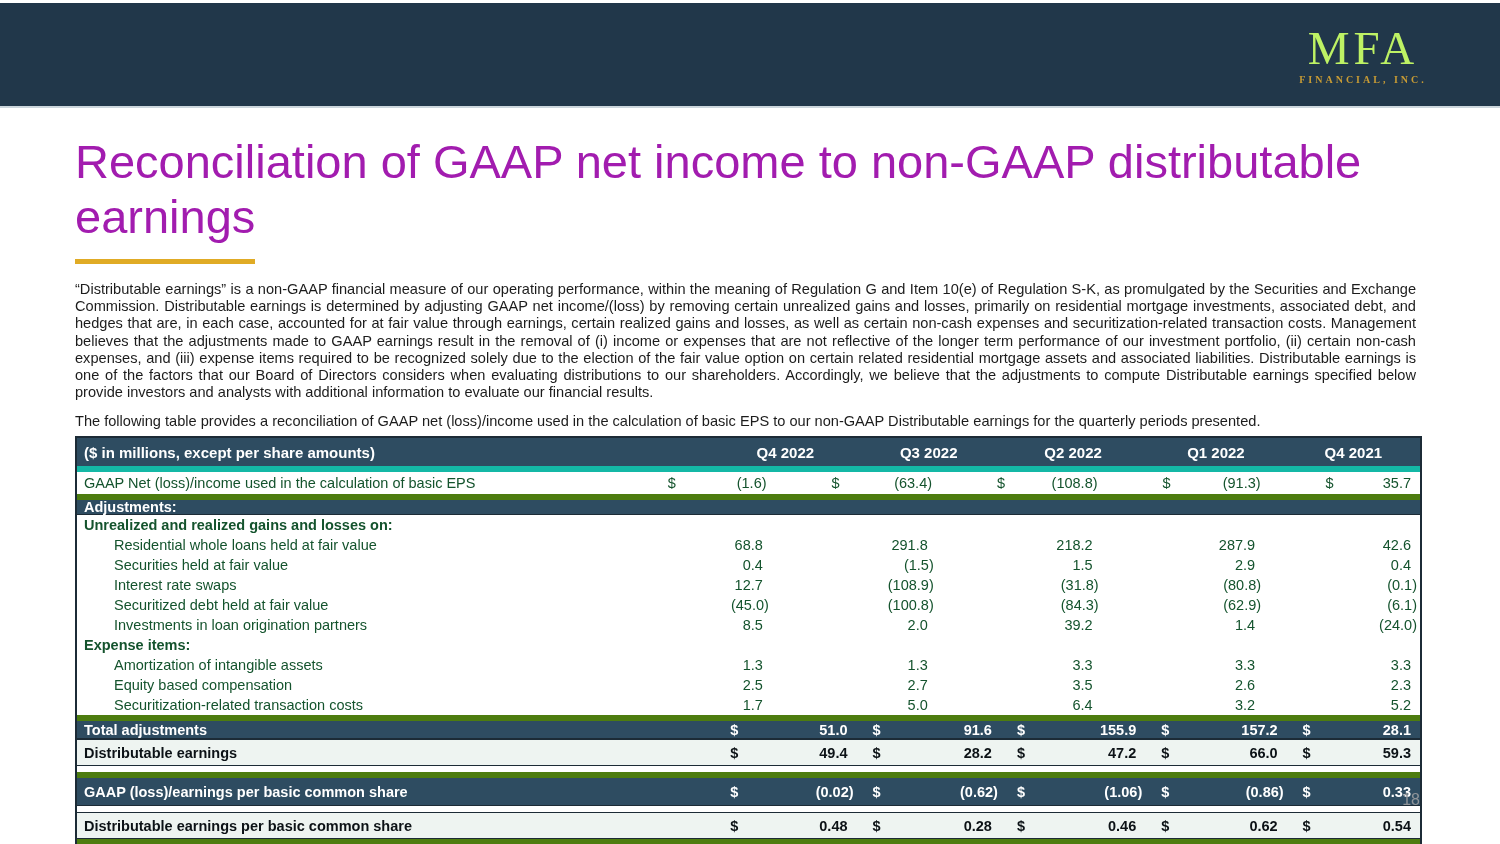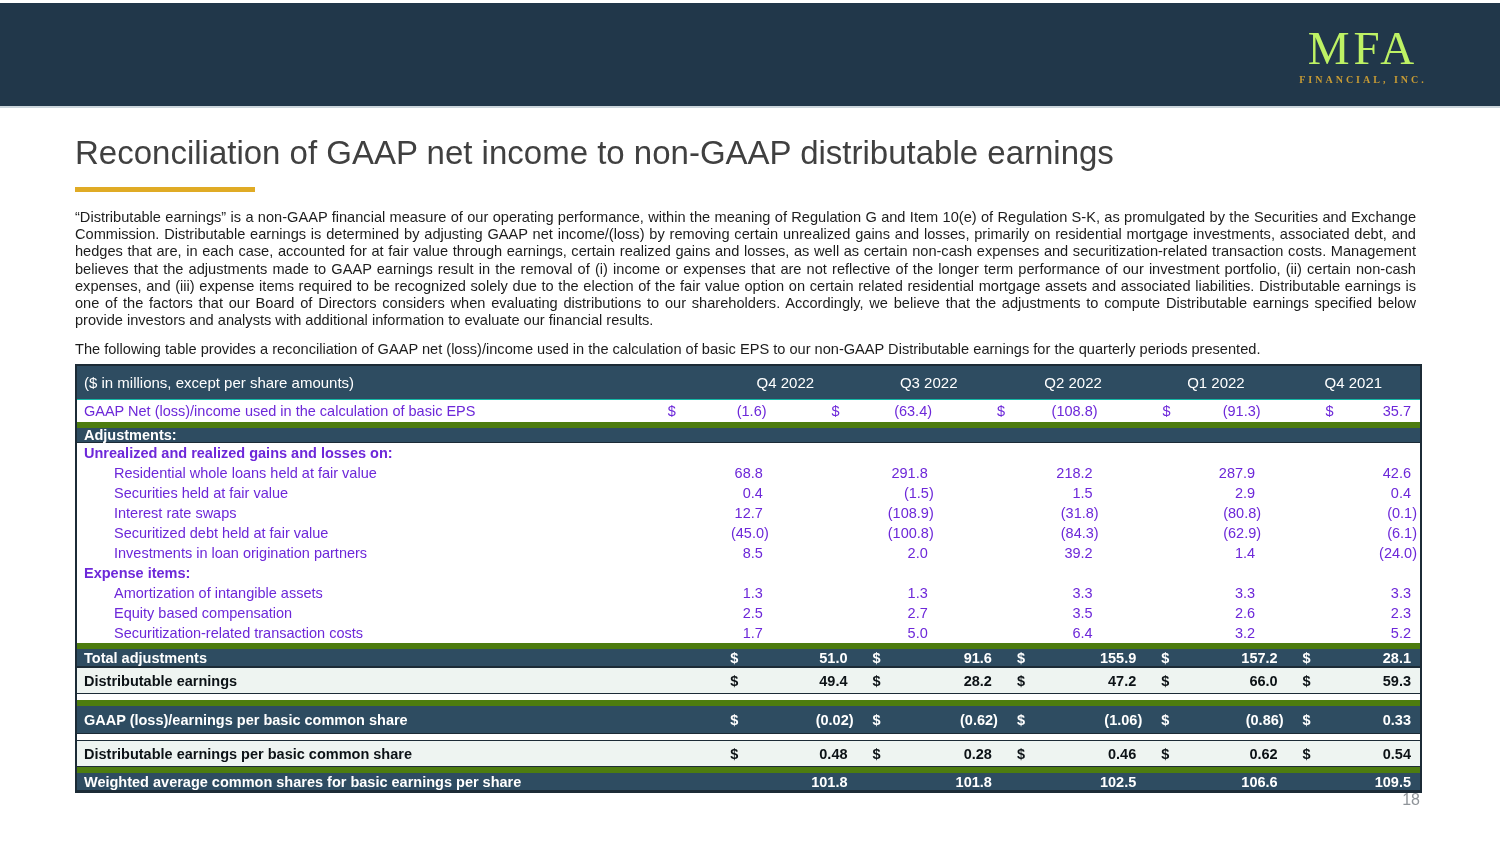--- a/index.html
+++ b/index.html
@@ -22,21 +22,21 @@
     font-family:"Liberation Serif", serif;
     font-size:47px;line-height:46px;color:#bef264;letter-spacing:4px;font-weight:400;
   }
   .logo-sub{
     font-family:"Liberation Serif", serif;
     font-size:10px;color:#c79b35;letter-spacing:3px;margin-top:3px;font-weight:bold;
   }
   
   .main{padding:26px 68px 0 75px;}
   .title{
-    font-size:33px;font-weight:400;color:#404040;margin:0;letter-spacing:0;
+    font-size:47px;font-weight:400;color:#a21caf;margin:0;letter-spacing:0;
   }
   .title-underline{
     width:180px;height:5px;background:var(--gold,#e0ab25);margin-top:15px;
   }
   .intro{
     margin:17px 16px 0 0;font-size:14.6px;line-height:17.2px;text-align:justify;color:#1c1c1c;
   }
   .caption{
     margin:12px 0 0 0;font-size:14.6px;color:#1c1c1c;
   }
@@ -51,25 +51,25 @@
   .t-row > :nth-child(2){width:143px;}
   .t-row > :nth-child(3){width:145px;}
   .t-row > :nth-child(4){width:145px;}
   .t-row > :nth-child(5){width:142px;}
   .t-row > :nth-child(6){width:134px;}
   .d{padding-left:16px;}
   .v{flex:1;text-align:right;}
   .v.pos{padding-right:9px;}
   .v.neg{padding-right:3px;}
   .t-header{
-    height:34px;background:var(--dark,#2e4c61);color:#fff;font-weight:normal;
-    border-bottom:1px solid #14b8a6;font-size:15px;
+    height:34px;background:var(--dark,#2e4c61);color:#fff;font-weight:bold;
+    border-bottom:6px solid #14b8a6;font-size:15px;
   }
   .t-colhead{justify-content:center;}
-  .r-plain{height:20px;background:#fff;color:#6d28d9;gap:46px;}
+  .r-plain{height:20px;background:#fff;color:#14532d;gap:46px;}
   .t-header + .t-row{height:22px;}
   .r-bold{font-weight:bold;}
   .r-item > .t-label{padding-left:37px;}
   .r-dark{
     background:var(--dark,#2e4c61);color:#fff;font-weight:bold;height:21px;
     border-top:6px solid #4d7c0f;border-bottom:1px solid #1c2b36;
   }
   .r-total{height:24px;}
   .r-light{
     background:var(--light,#eef4f1);color:#0c1216;font-weight:bold;height:27px;

